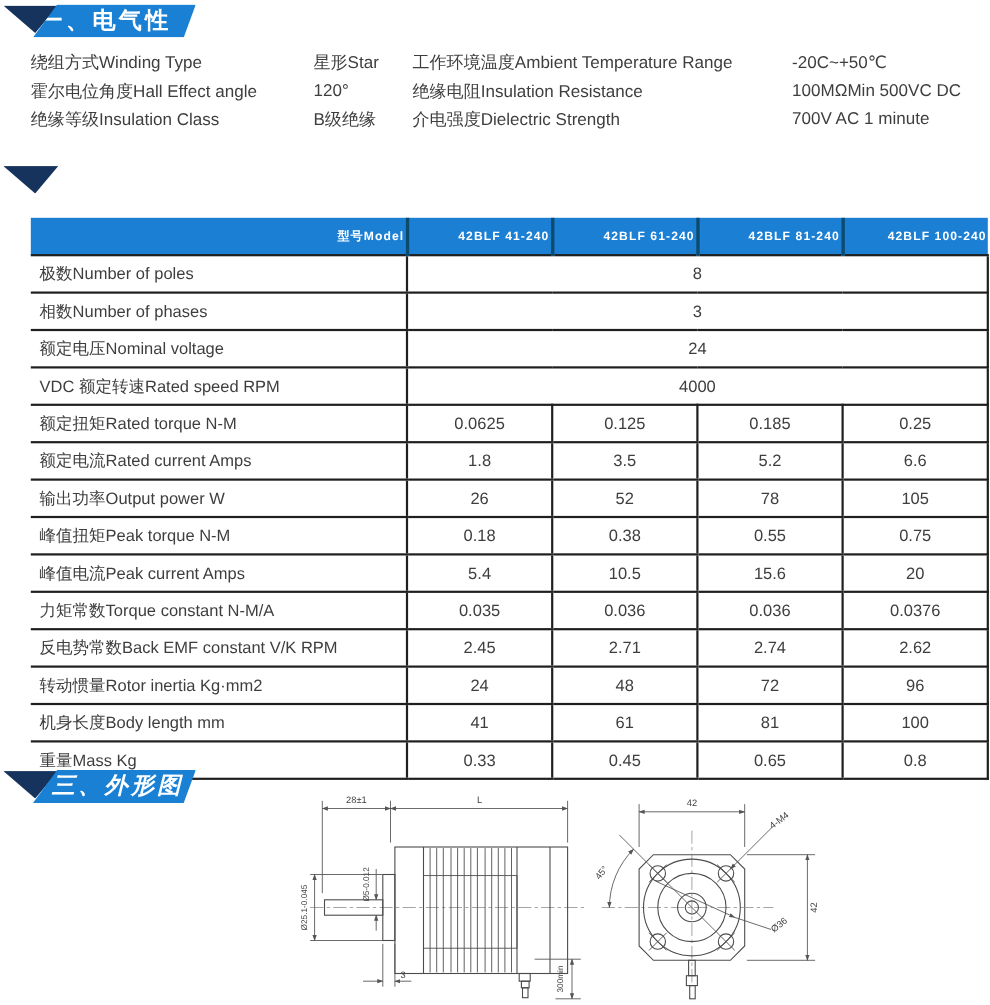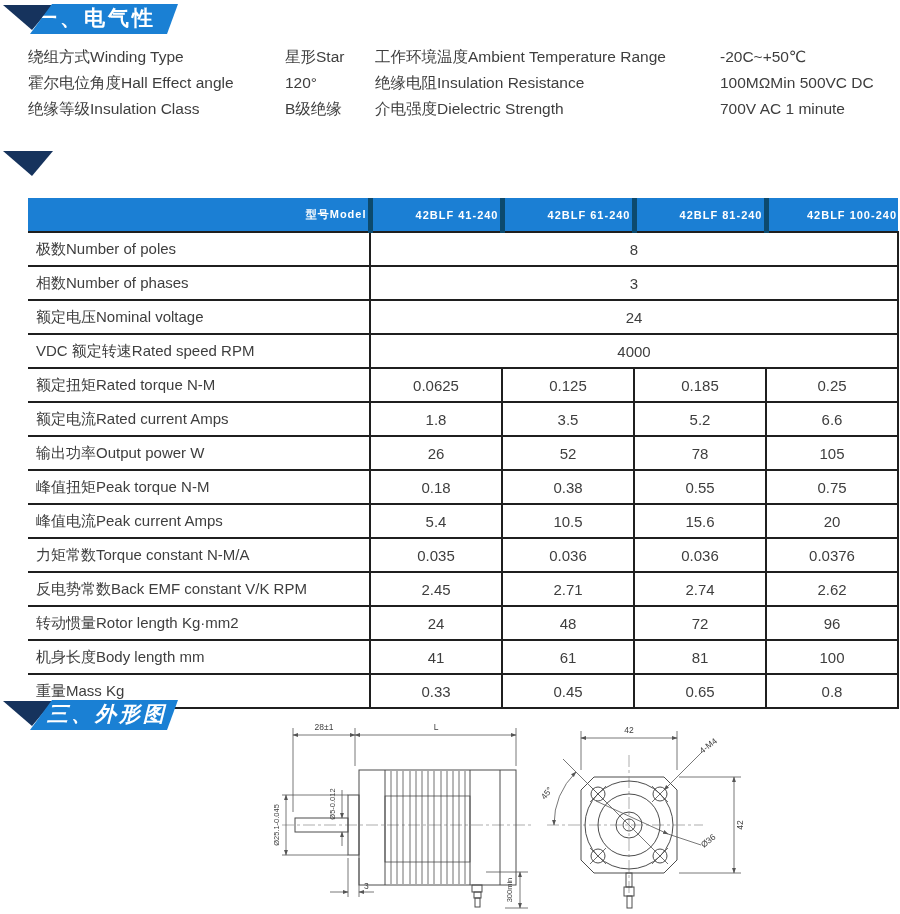--- a/index.html
+++ b/index.html
@@ -18,21 +18,21 @@
   
   .elec{position:absolute;top:44px;left:28px;width:870px;}
   .elec-row{display:flex;height:26px;align-items:center;font-size:15.5px;color:#3e3e3e;}
   .el-label1{width:257px;} .el-val1{width:90px;} .el-label2{width:345px;} .el-val2{flex:1;}
 
   
   table.spec{position:absolute;top:198px;left:28px;width:870px;border-collapse:collapse;
              table-layout:fixed;font-size:15px;color:#3e3e3e;}
   table.spec th{background:#1b7fd4;color:#ffffff;font-weight:bold;height:31px;
                 font-size:11px;letter-spacing:1px;border-bottom:2px solid #1f1f1f;text-align:right;}
-  table.spec th + th{border-left:5px solid #0c4a6e;}
+  table.spec th + th{border-left:3px solid #0c4a6e;}
   table.spec td{height:30px;border-bottom:2px solid #1f1f1f;}
   td.lbl{text-align:left;padding-left:8px;}
   td.val{text-align:center;border-left:2px solid #1f1f1f;}
   td.val.last{border-right:2px solid #1f1f1f;}
   td.merged{text-align:center;border-left:2px solid #1f1f1f;border-right:2px solid #1f1f1f;}
 
   
   .drawing{position:absolute;top:710px;left:0;width:900px;height:204px;}
   .part{stroke:#4c4c4c;stroke-width:1;fill:none;}
   .fin{stroke:#4c4c4c;stroke-width:0.8;fill:none;}
@@ -156,21 +156,21 @@
         <td class="val last">0.0376</td>
       </tr>
       <tr>
         <td class="lbl">反电势常数Back EMF constant V/K RPM</td>
         <td class="val">2.45</td>
         <td class="val">2.71</td>
         <td class="val">2.74</td>
         <td class="val last">2.62</td>
       </tr>
       <tr>
-        <td class="lbl">转动惯量Rotor length Kg·mm2</td>
+        <td class="lbl">转动惯量Rotor inertia Kg·mm2</td>
         <td class="val">24</td>
         <td class="val">48</td>
         <td class="val">72</td>
         <td class="val last">96</td>
       </tr>
       <tr>
         <td class="lbl">机身长度Body length mm</td>
         <td class="val">41</td>
         <td class="val">61</td>
         <td class="val">81</td>

